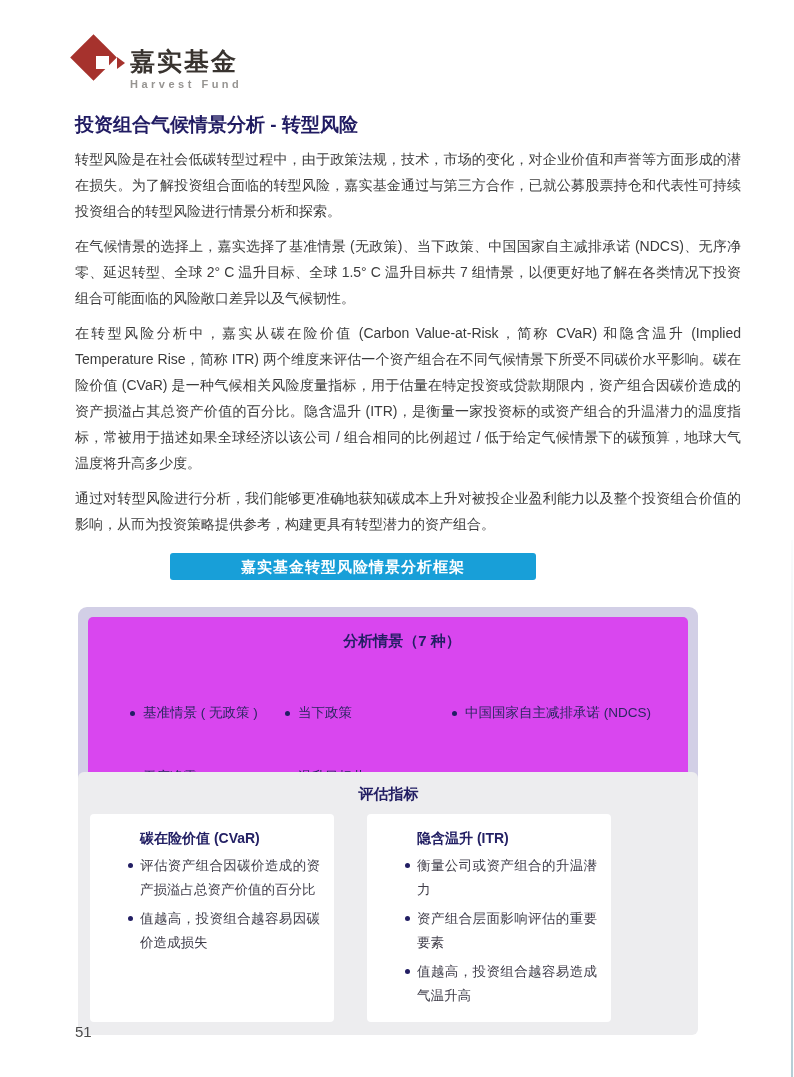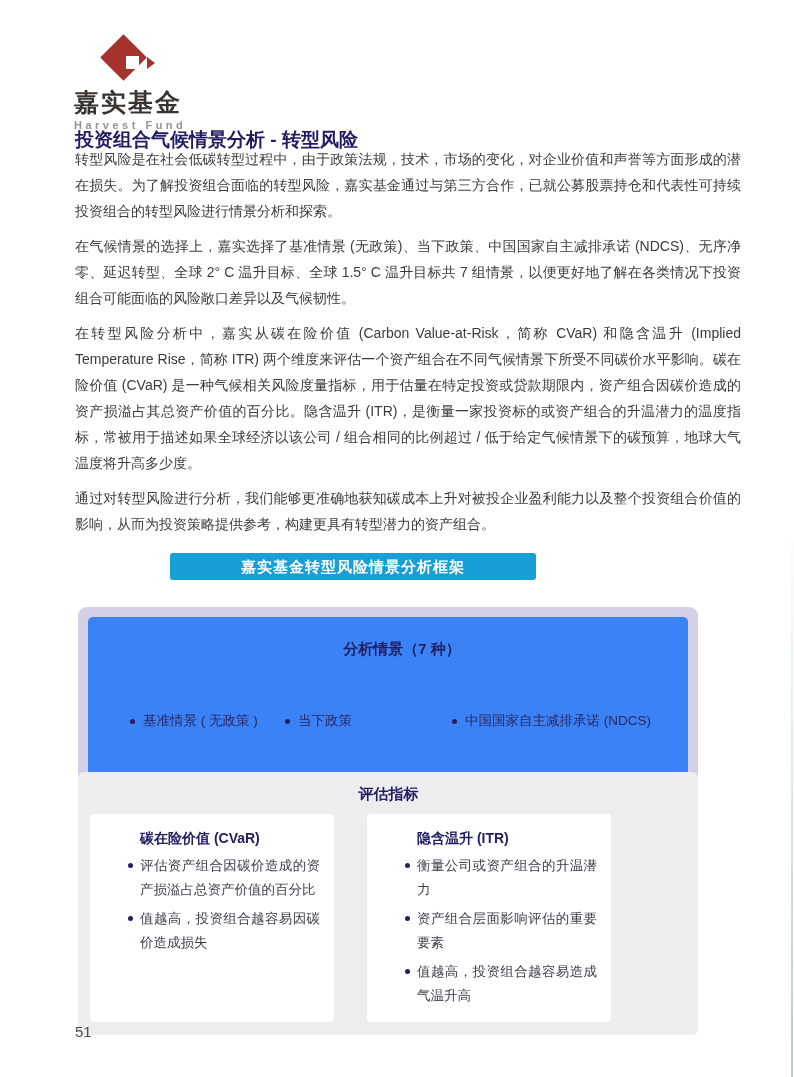--- a/index.html
+++ b/index.html
@@ -5,40 +5,40 @@
   html,body{margin:0;padding:0;background:#ffffff;}
   .page{
     position:relative;
     width:794px;height:1077px;
     margin:0 auto;
     background:#ffffff;
     font-family:"Liberation Sans","DejaVu Sans",sans-serif;
     overflow:hidden;
   }
   
-  .logo{position:absolute;top:36px;left:70px;display:flex;align-items:center;flex-direction:column;}
+  .logo{position:absolute;top:36px;left:70px;display:flex;align-items:flex-end;}
   .logo-mark{position:relative;width:56px;height:54px;flex:0 0 auto;}
   .logo-diamond{
     position:absolute;left:7px;top:5px;width:33px;height:33px;
     background:#a6322d;transform:rotate(45deg);
   }
   .logo-notch{
     position:absolute;left:26px;top:20px;width:13px;height:13px;background:#ffffff;
   }
   .logo-arrow{
     position:absolute;left:47px;top:21px;width:0;height:0;
     border-top:6px solid transparent;border-bottom:6px solid transparent;
     border-left:8px solid #a6322d;
   }
   .logo-text{margin-left:4px;line-height:1;}
   .logo-cn{font-size:25px;font-weight:bold;color:#38332f;letter-spacing:2px;}
   .logo-en{margin-top:5px;font-size:11px;color:#969491;letter-spacing:3.5px;font-weight:bold;}
   
   .title{
-    margin:116px 54px 0 75px;position:absolute;top:15px;left:0;right:0;
+    margin:116px 54px 0 75px;position:absolute;top:0;left:0;right:0;
     margin-top:112px;
     font-size:19px;font-weight:bold;color:#201b62;line-height:26px;
   }
   .body-copy{position:absolute;top:146px;left:75px;width:666px;}
   .body-copy p{
     margin:9px 0 0 0;
     font-size:14px;line-height:26px;color:#3b3b3b;
     text-align:justify;
   }
   .body-copy p:first-child{margin-top:0;}
@@ -48,22 +48,22 @@
     background:#189fd8;border-radius:3px;
     color:#ffffff;font-size:15px;font-weight:bold;
     line-height:27px;text-align:center;letter-spacing:1px;
   }
   
   .scenario-outer{
     position:absolute;top:607px;left:78px;width:620px;
     background:#d2cfe6;border-radius:9px;padding:10px;box-sizing:border-box;
   }
   .scenario-inner{
-    background:#3b82f6;border-radius:5px;
-    padding:21px 14px 15px 42px;
+    background:#d946ef;border-radius:5px;
+    padding:13px 14px 15px 42px;
   }
   .box-title{
     font-size:15px;font-weight:bold;color:#221e63;text-align:center;line-height:22px;
   }
   .scenario-cols{display:flex;margin-top:9px;}
   .s-col1{width:155px;}
   .s-col2{width:167px;}
   .s-col3{flex:1;}
   .s-item{
     position:relative;padding-left:13px;

